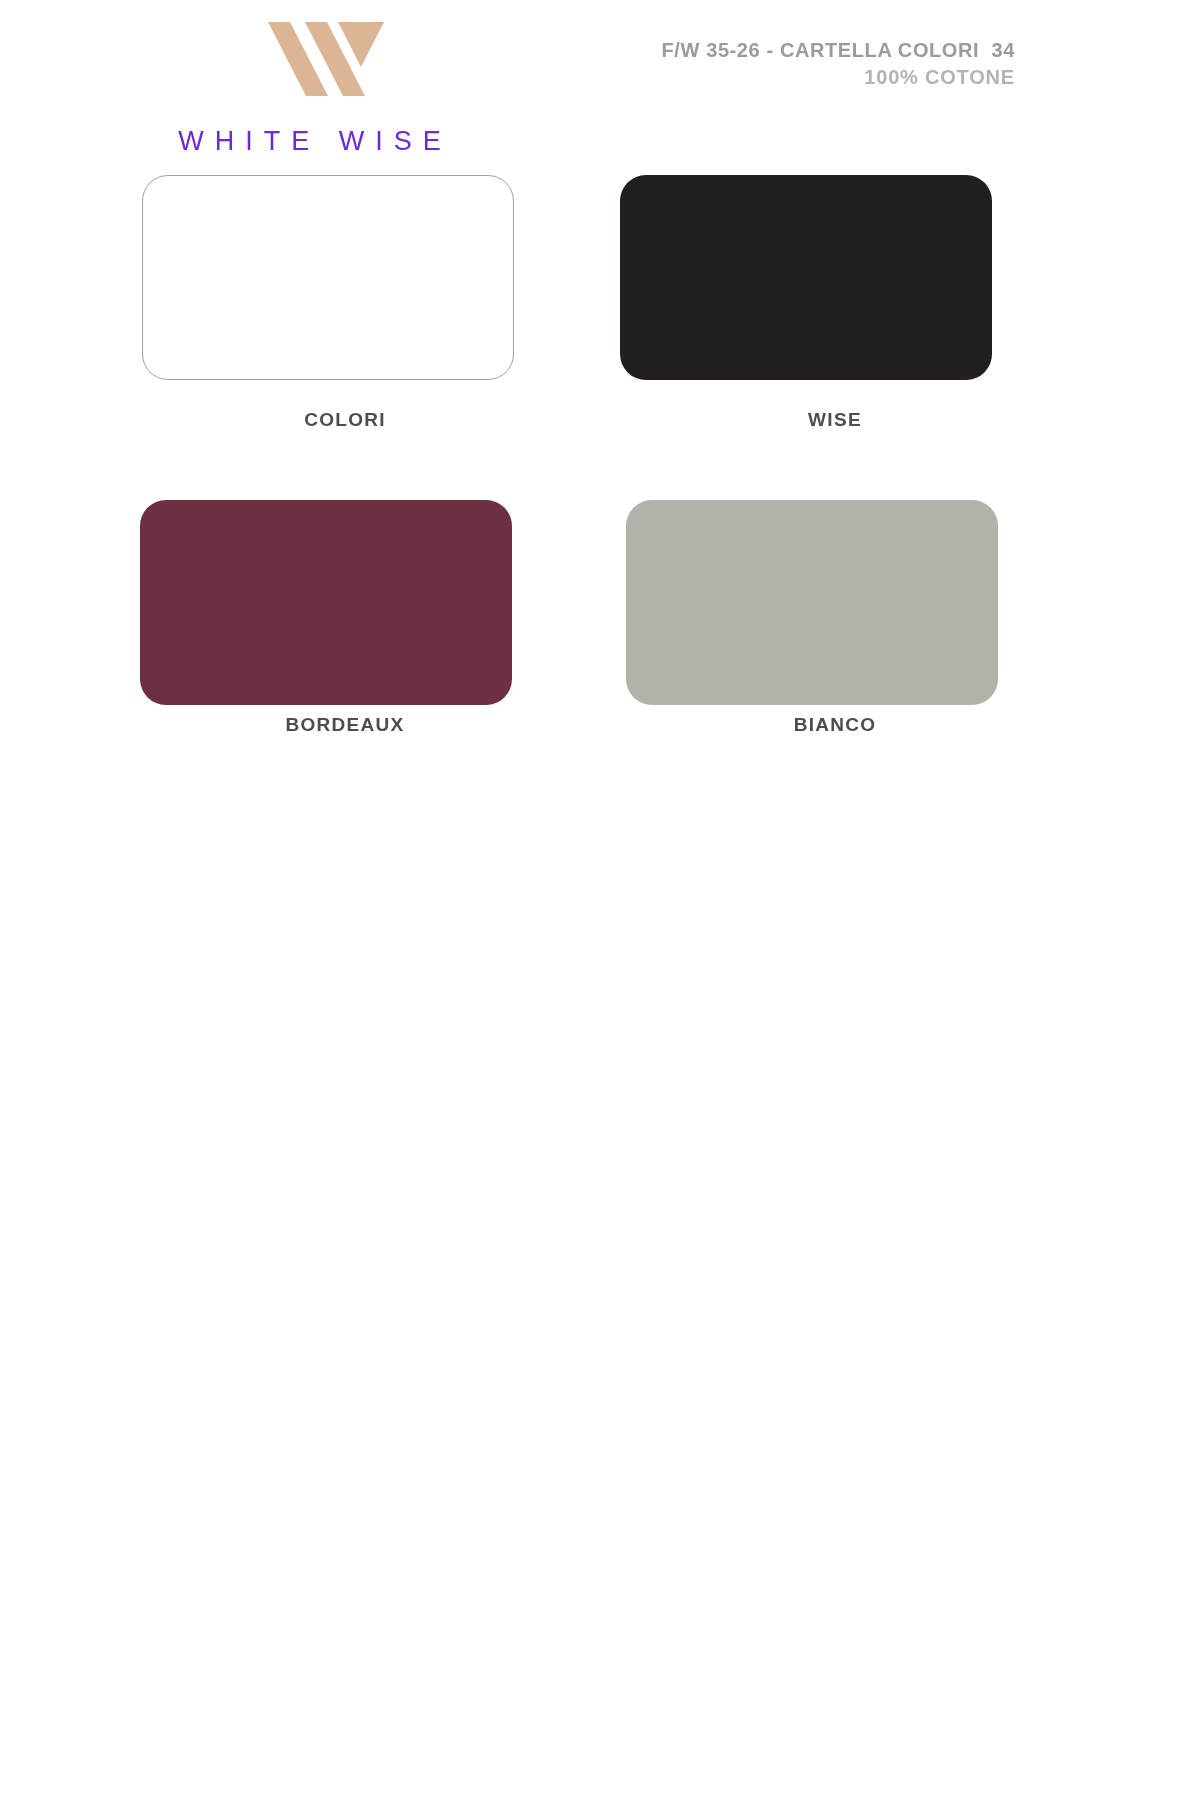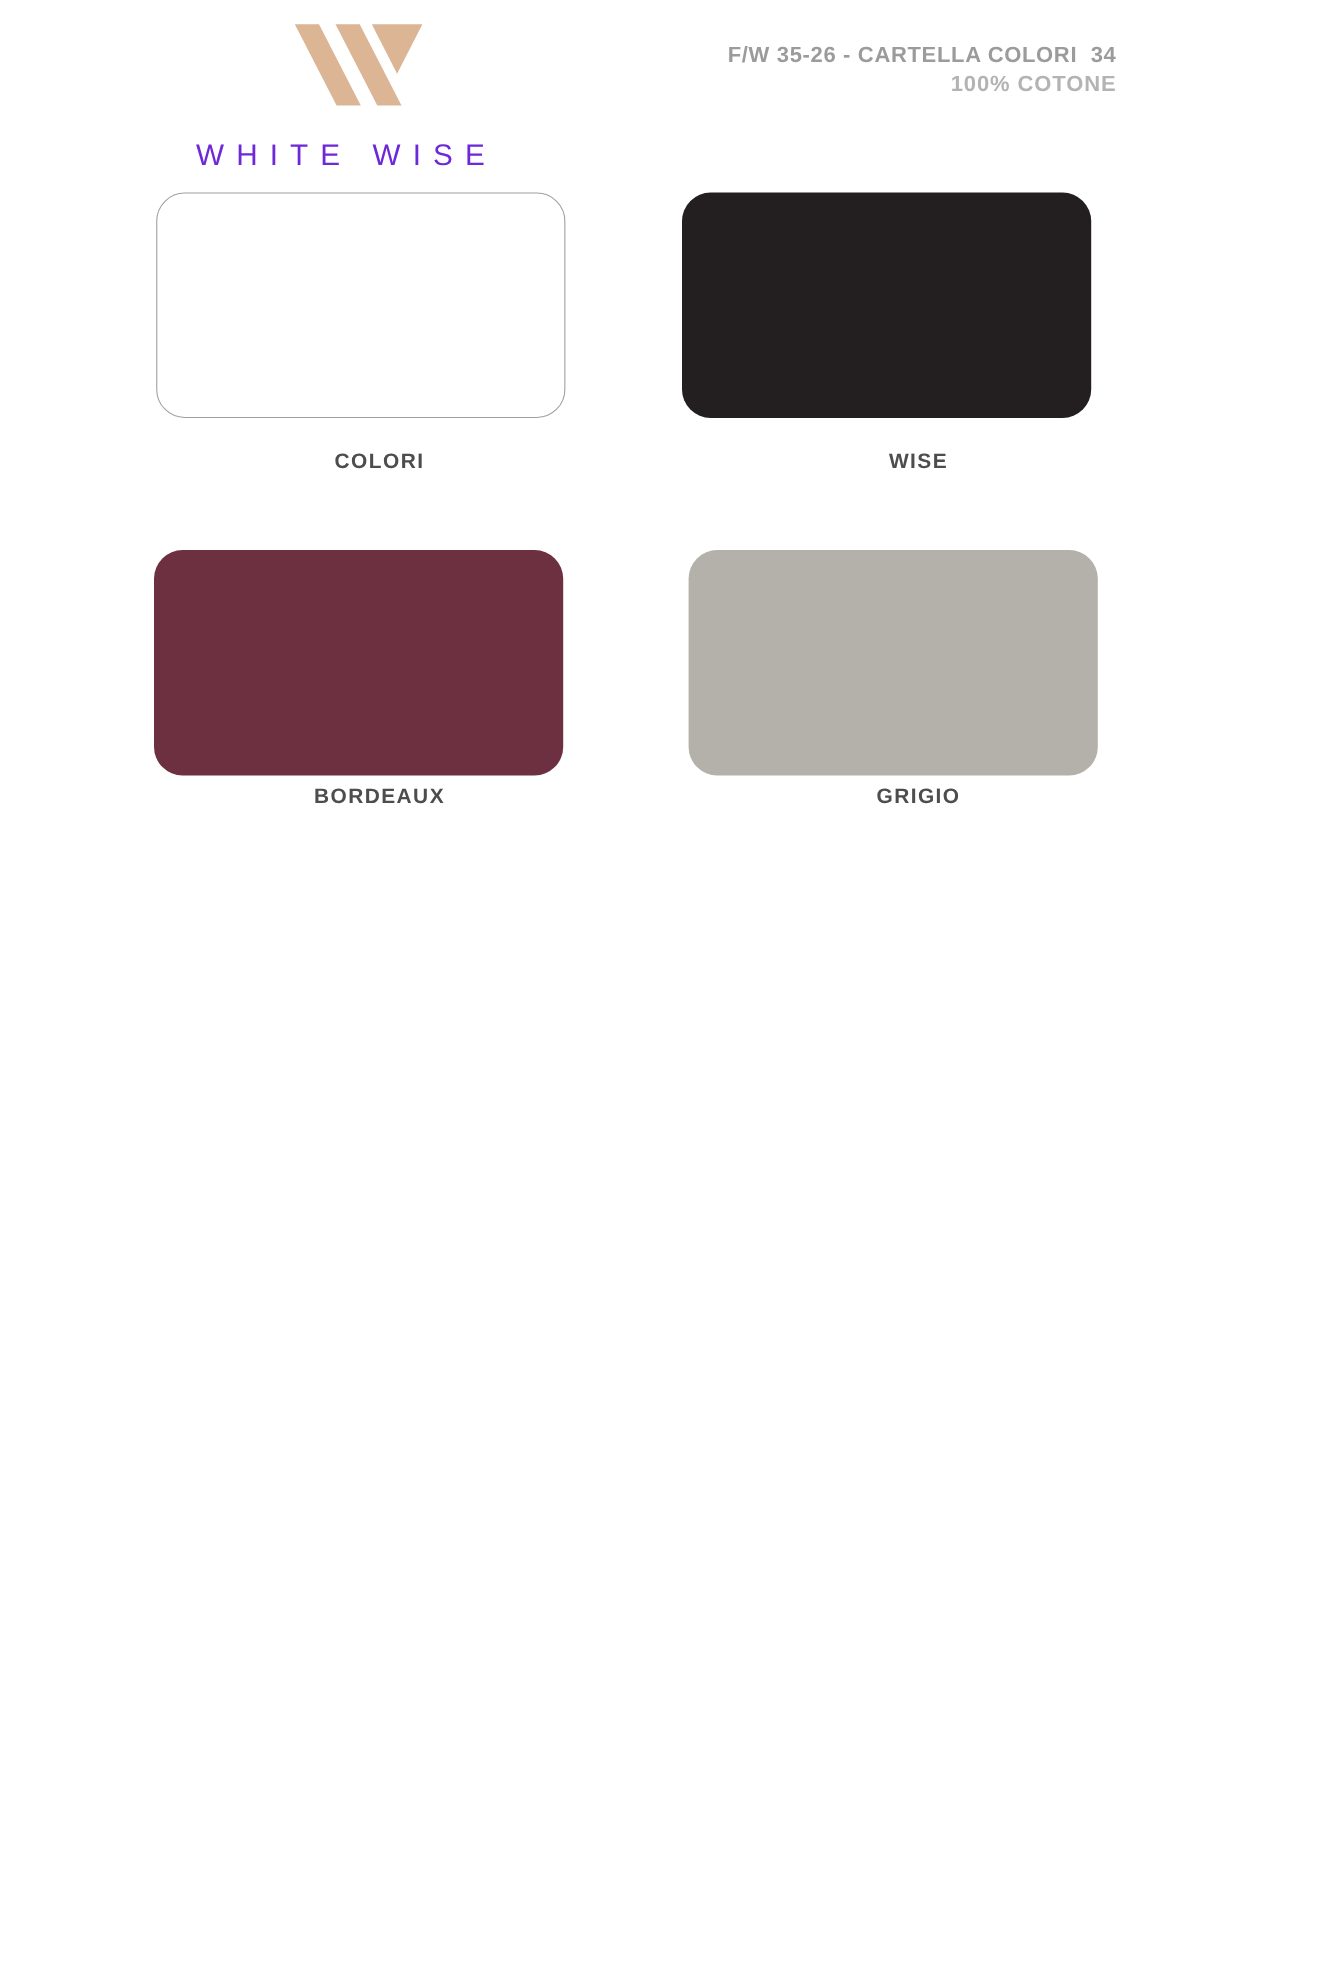--- a/index.html
+++ b/index.html
@@ -184,18 +184,18 @@
 
     <div class="swatch-row row-2">
 
       <div class="swatch-cell col-0">
         <div class="swatch-chip" id="chip-2" style="background: rgb(109, 48, 65);"></div>
         <div class="swatch-label">BORDEAUX</div>
       </div>
 
       <div class="swatch-cell col-1">
         <div class="swatch-chip" id="chip-3" style="background: rgb(180, 177, 170);"></div>
-        <div class="swatch-label">GRIGIO</div>
+        <div class="swatch-label">BIANCO</div>
       </div>
     </div>
   </div>
 
 </div>
 
 </body></html>

